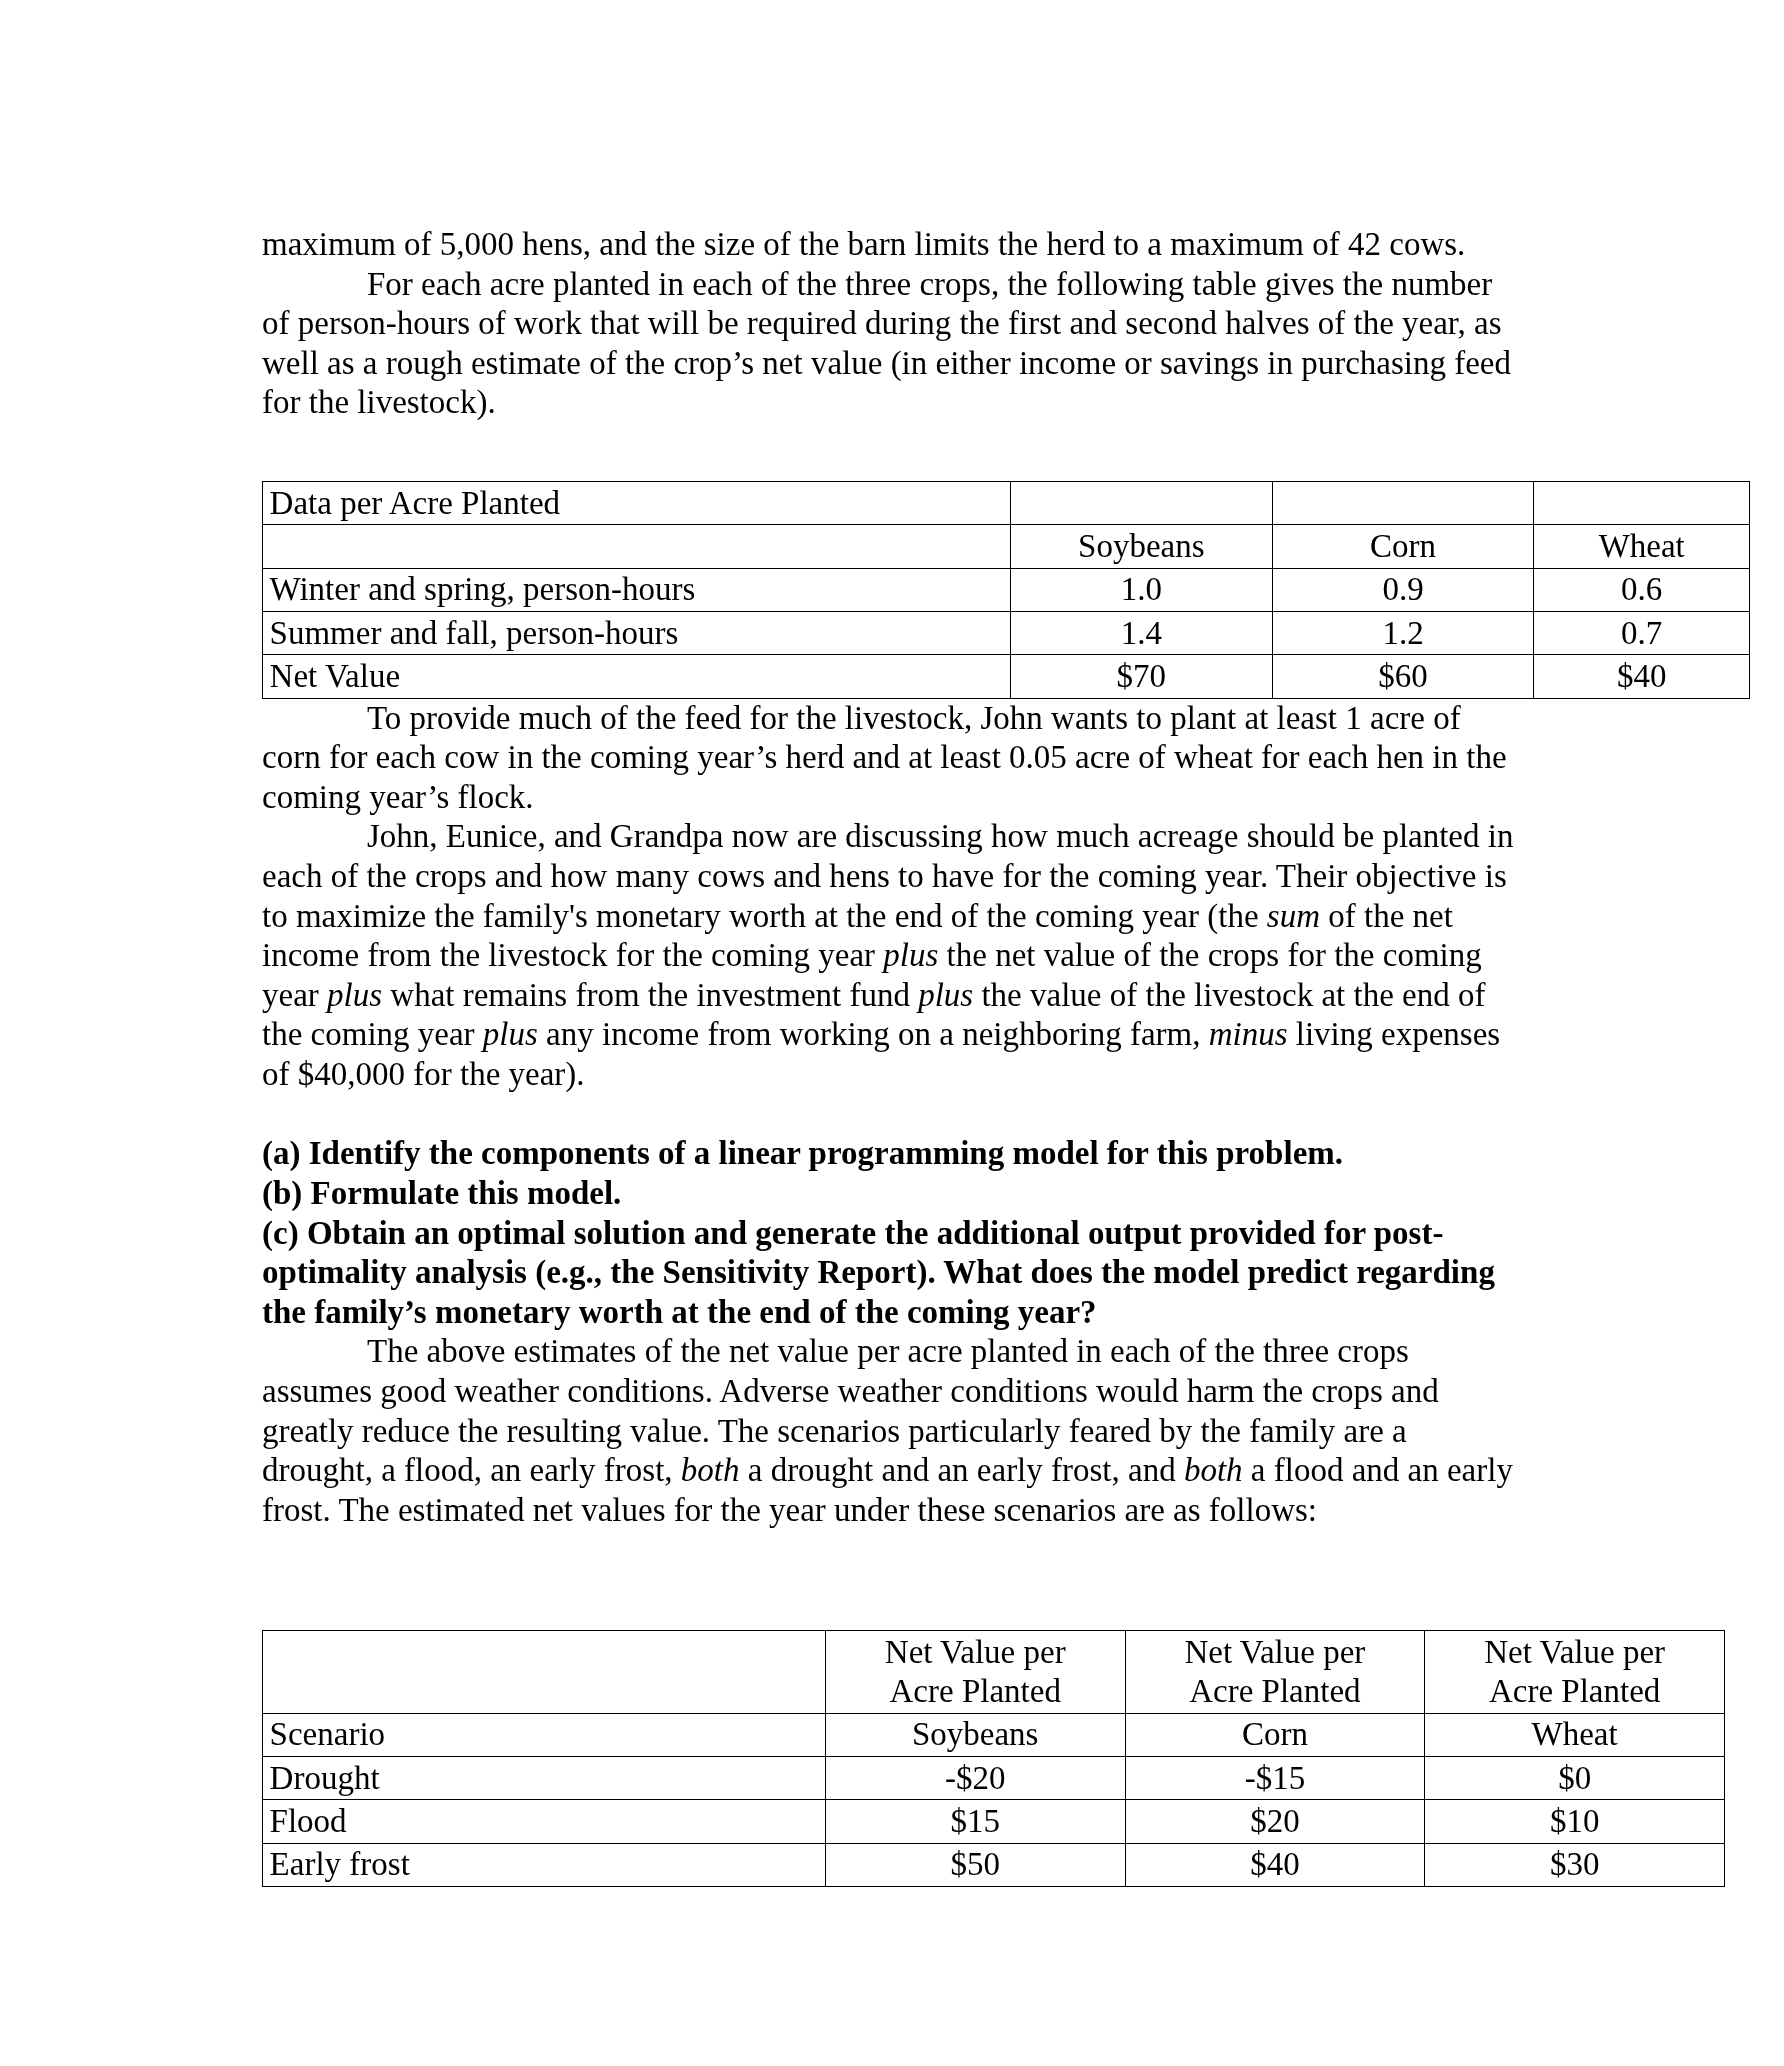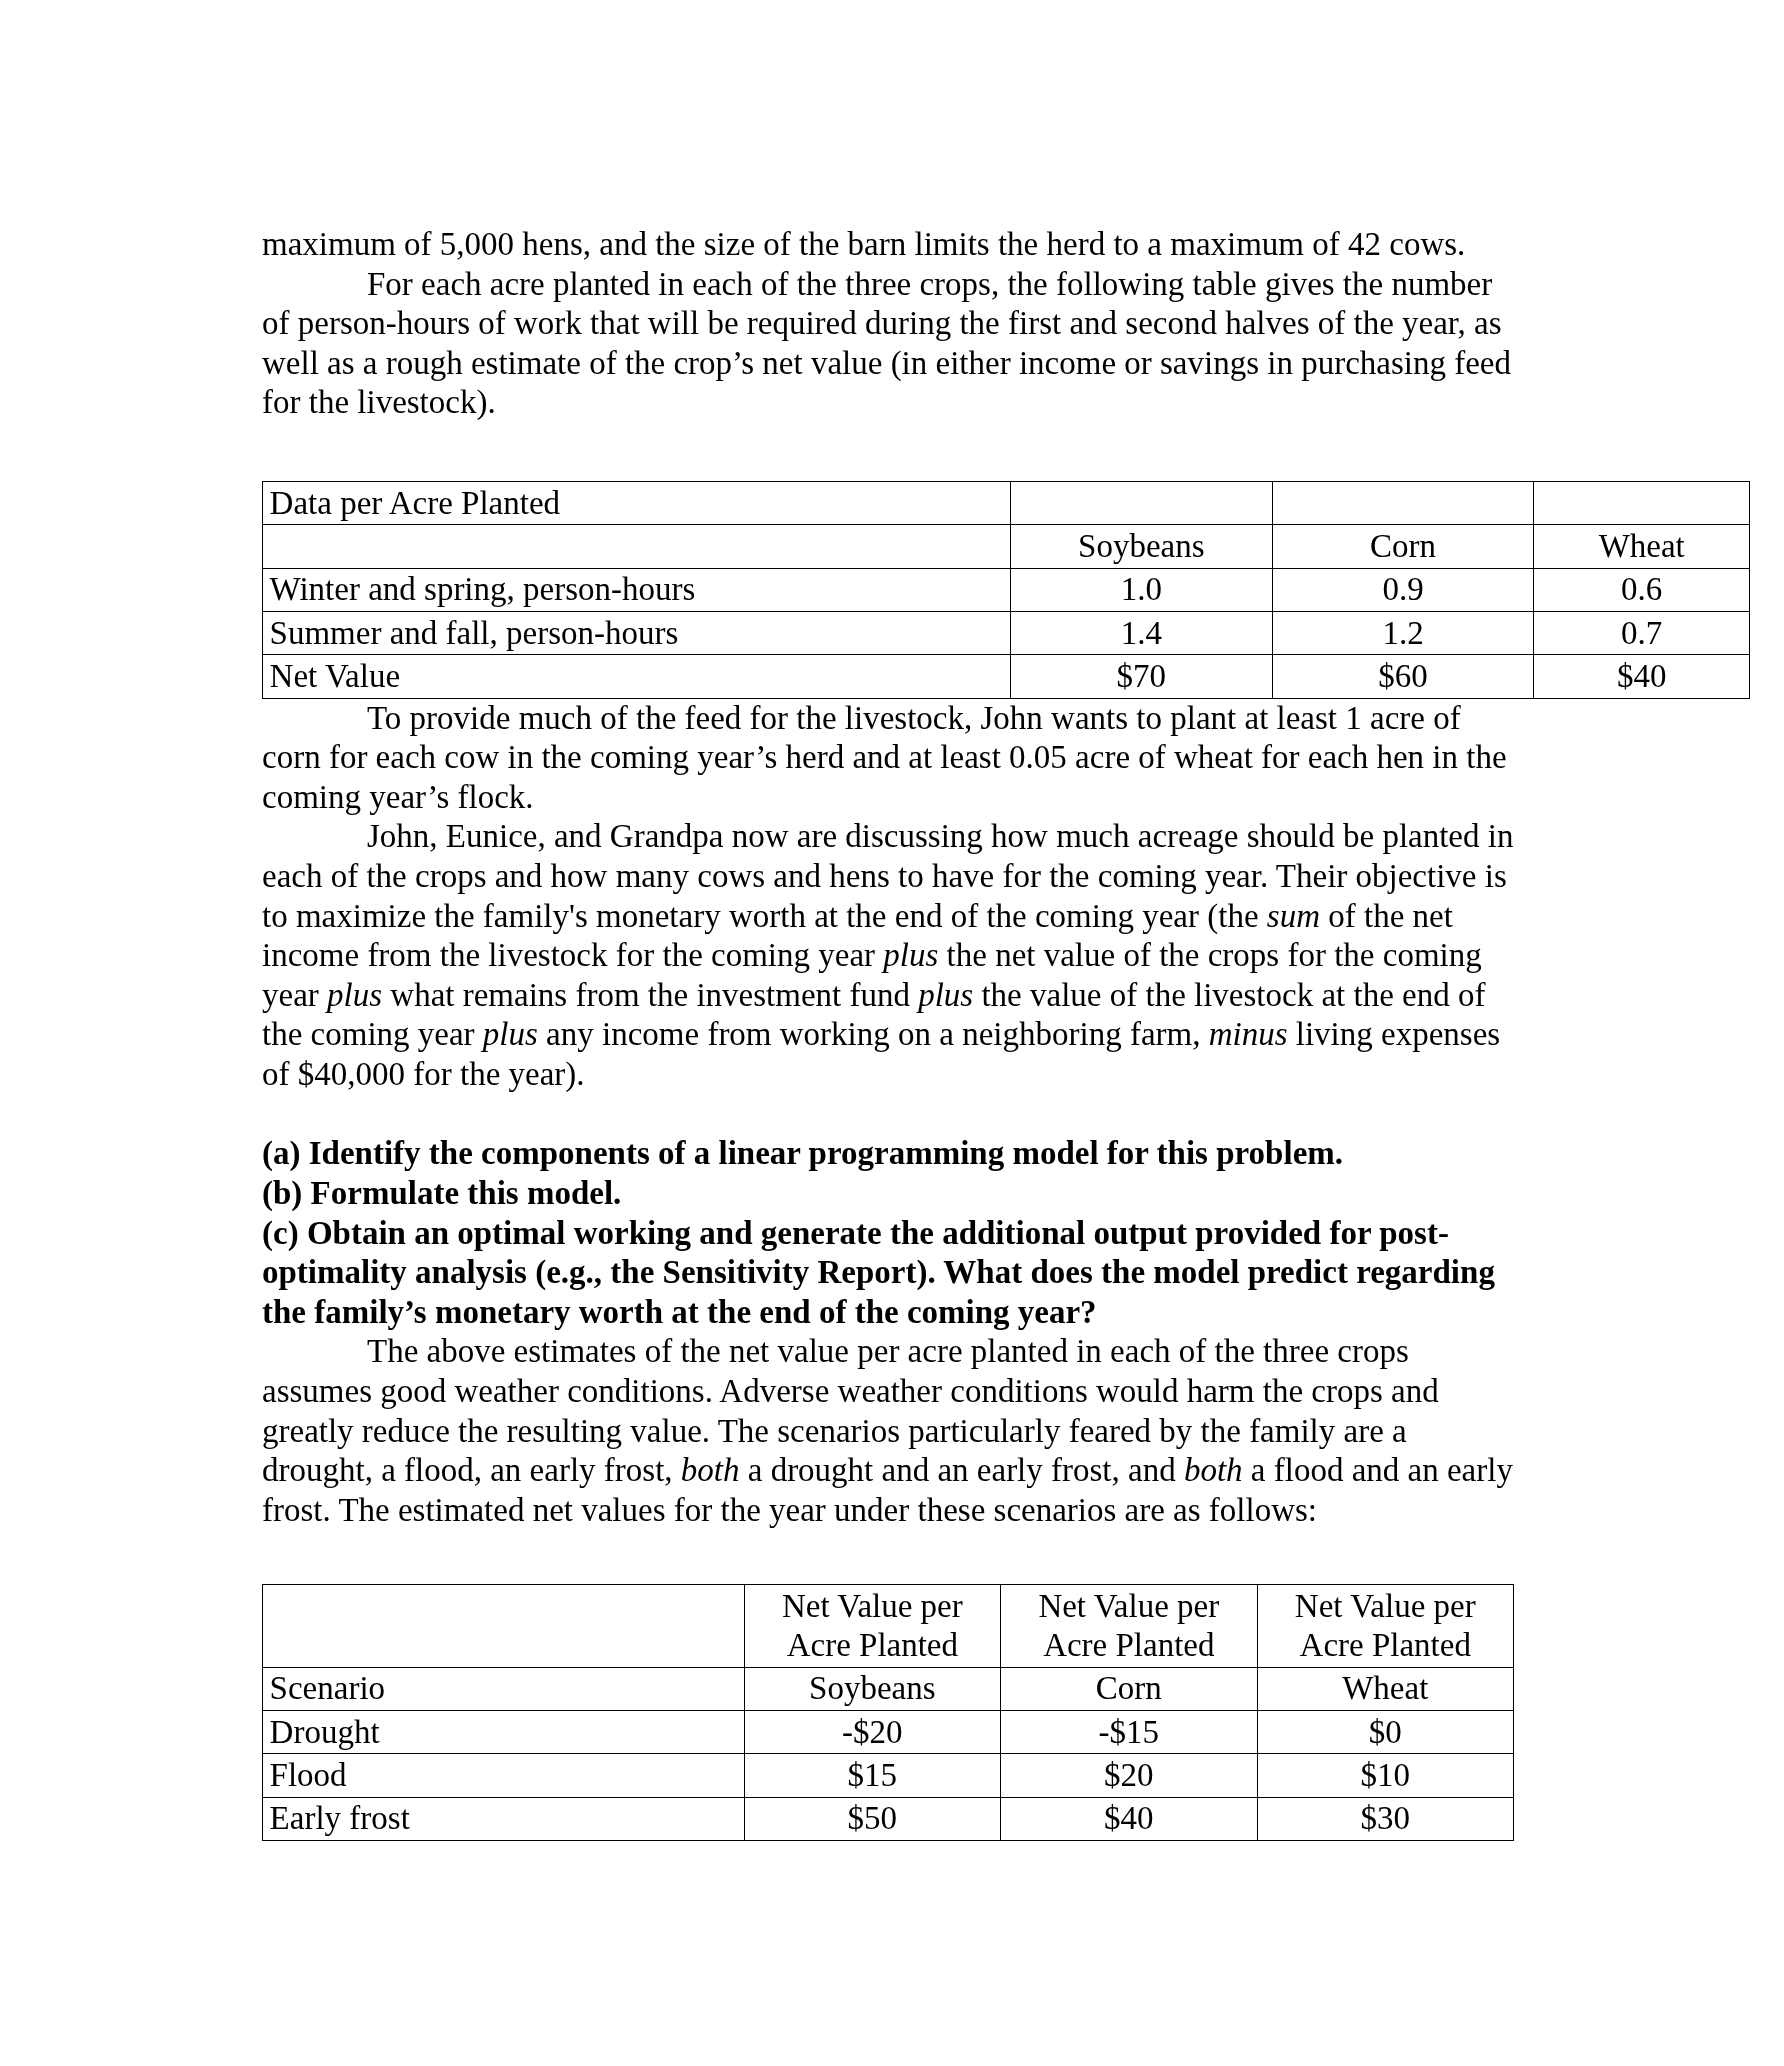--- a/index.html
+++ b/index.html
@@ -44,22 +44,22 @@
   }
   td.lbl { text-align: left; }
   td.num { text-align: center; }
   td.pre { white-space: pre-line; }
 
   .tbl1 {
     width: 1488px;
     margin-top: 58px;
   }
   .tbl2 {
-    width: 1252px;
-    margin-top: 54px;
+    width: 1463px;
+    margin-top: 100px;
   }
 
   .para-feed      { margin-top: 91px; }
   .para-objective { margin-top: 40px; }
   .questions      { margin-top: 40px; }
   .para-weather   { margin-top: 40px; }
 </style>
 </head>
 <body>
 
@@ -110,21 +110,21 @@
     </tbody>
   </table>
 
   <p class="para indent para-feed">To provide much of the feed for the livestock, John wants to plant at least 1 acre of corn for each cow in the coming year’s herd and at least 0.05 acre of wheat for each hen in the coming year’s flock.</p>
 
   <p class="para indent para-objective"><span>John, Eunice, and Grandpa now are discussing how much acreage should be planted in each of the crops and how many cows and hens to have for the coming year. Their objective is to maximize the family's monetary worth at the end of the coming year (the </span><span class="em">sum</span><span> of the net income from the livestock for the coming year </span><span class="em">plus</span><span> the net value of the crops for the coming year </span><span class="em">plus</span><span> what remains from the investment fund </span><span class="em">plus</span><span> the value of the livestock at the end of the coming year </span><span class="em">plus</span><span> any income from working on a neighboring farm, </span><span class="em">minus</span><span> living expenses of $40,000 for the year).</span></p>
 
   <div class="questions">
     <p class="para bold">(a) Identify the components of a linear programming model for this problem.</p>
     <p class="para bold">(b) Formulate this model.</p>
-    <p class="para bold">(c) Obtain an optimal working and generate the additional output provided for post-optimality analysis (e.g., the Sensitivity Report).  What does the model predict regarding the family’s monetary worth at the end of the coming year?</p>
+    <p class="para bold">(c) Obtain an optimal solution and generate the additional output provided for post-optimality analysis (e.g., the Sensitivity Report).  What does the model predict regarding the family’s monetary worth at the end of the coming year?</p>
   </div>
 
   <p class="para indent para-weather"><span>The above estimates of the net value per acre planted in each of the three crops assumes good weather conditions.  Adverse weather conditions would harm the crops and greatly reduce the resulting value.  The scenarios particularly feared by the family are a drought, a flood, an early frost, </span><span class="em">both</span><span> a drought and an early frost, and </span><span class="em">both</span><span> a flood and an early frost.  The estimated net values for the year under these scenarios are as follows:</span></p>
 
   <table class="tbl tbl2">
     <colgroup>
       <col style="width:38.5%">
       <col style="width:20.5%">
       <col style="width:20.5%">
       <col style="width:20.5%">

